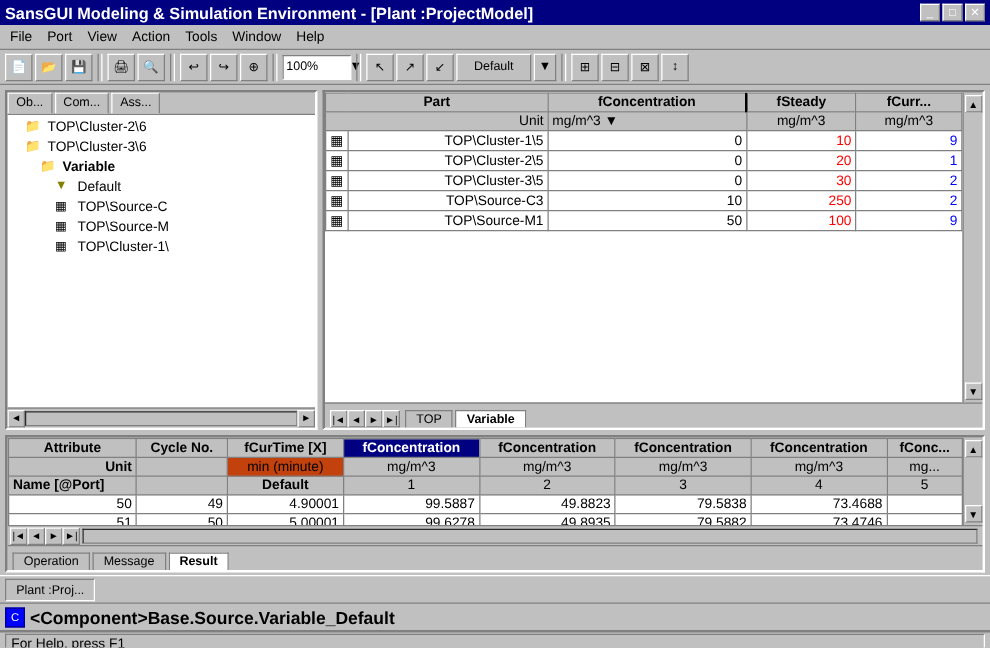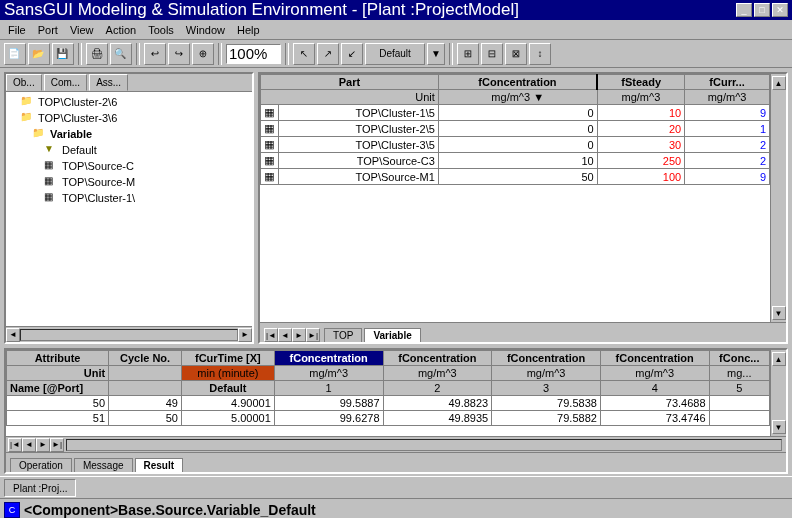--- a/index.html
+++ b/index.html
@@ -15,21 +15,21 @@
     
     .title-bar {
       background: #000080;
       color: white;
       padding: 2px 4px;
       display: flex;
       align-items: center;
       justify-content: space-between;
       height: 20px;
     }
-    .title-bar-text { font-size: 17px; font-weight: normal; }
+    .title-bar-text { font-size: 13px; font-weight: bold; }
     .title-bar-buttons { display: flex; gap: 2px; }
     .title-btn {
       width: 16px; height: 14px;
       background: #c0c0c0;
       border: 1px solid;
       border-color: #ffffff #808080 #808080 #ffffff;
       font-size: 9px;
       display: flex; align-items: center; justify-content: center;
       cursor: pointer;
     }
@@ -73,21 +73,21 @@
       border-left: 1px solid #808080;
       border-right: 1px solid #ffffff;
       margin: 0 2px;
     }
     .toolbar-zoom {
       height: 20px; width: 55px;
       border: 1px solid;
       border-color: #808080 #ffffff #ffffff #808080;
       background: white;
       display: flex; align-items: center; padding: 0 2px;
-      font-size: 15px;
+      font-size: 10px;
       gap: 25px;
     }
 
     
     .main-content {
       display: flex;
       height: 280px;
       background: #c0c0c0;
       padding: 4px;
       gap: 4px;
@@ -217,21 +217,21 @@
       background: #c0c0c0;
       border: 1px solid;
       border-color: #ffffff #808080 #808080 #ffffff;
       display: flex; align-items: center; justify-content: center;
       font-size: 8px;
       cursor: pointer;
     }
 
     
     .bottom-panel {
-      height: 126px;
+      height: 110px;
       background: #c0c0c0;
       border: 2px solid;
       border-color: #808080 #ffffff #ffffff #808080;
       margin: 0 4px 2px 4px;
       display: flex;
       flex-direction: column;
       overflow: hidden;
     }
     .bottom-grid {
       flex: 1;
@@ -431,21 +431,21 @@
         <table>
           <thead>
             <tr class="header-row-1">
               <th colspan="2">Part</th>
               <th style="background:#c0c0c0;border-right:2px solid #000">fConcentration</th>
               <th>fSteady</th>
               <th>fCurr...</th>
             </tr>
             <tr>
               <td colspan="2" style="background:#c0c0c0;text-align:right">Unit</td>
-              <td style="background:#c0c0c0;text-align:center">mg/m^3 ▼</td>
+              <td style="background:#c0c0c0;">mg/m^3 ▼</td>
               <td style="background:#c0c0c0;text-align:center">mg/m^3</td>
               <td style="background:#c0c0c0;text-align:center">mg/m^3</td>
             </tr>
           </thead>
           <tbody>
             <tr class="data-row">
               <td class="icon-cell">▦</td>
               <td>TOP\Cluster-1\5</td>
               <td style="text-align:right">0</td>
               <td style="text-align:right;color:red">10</td>

